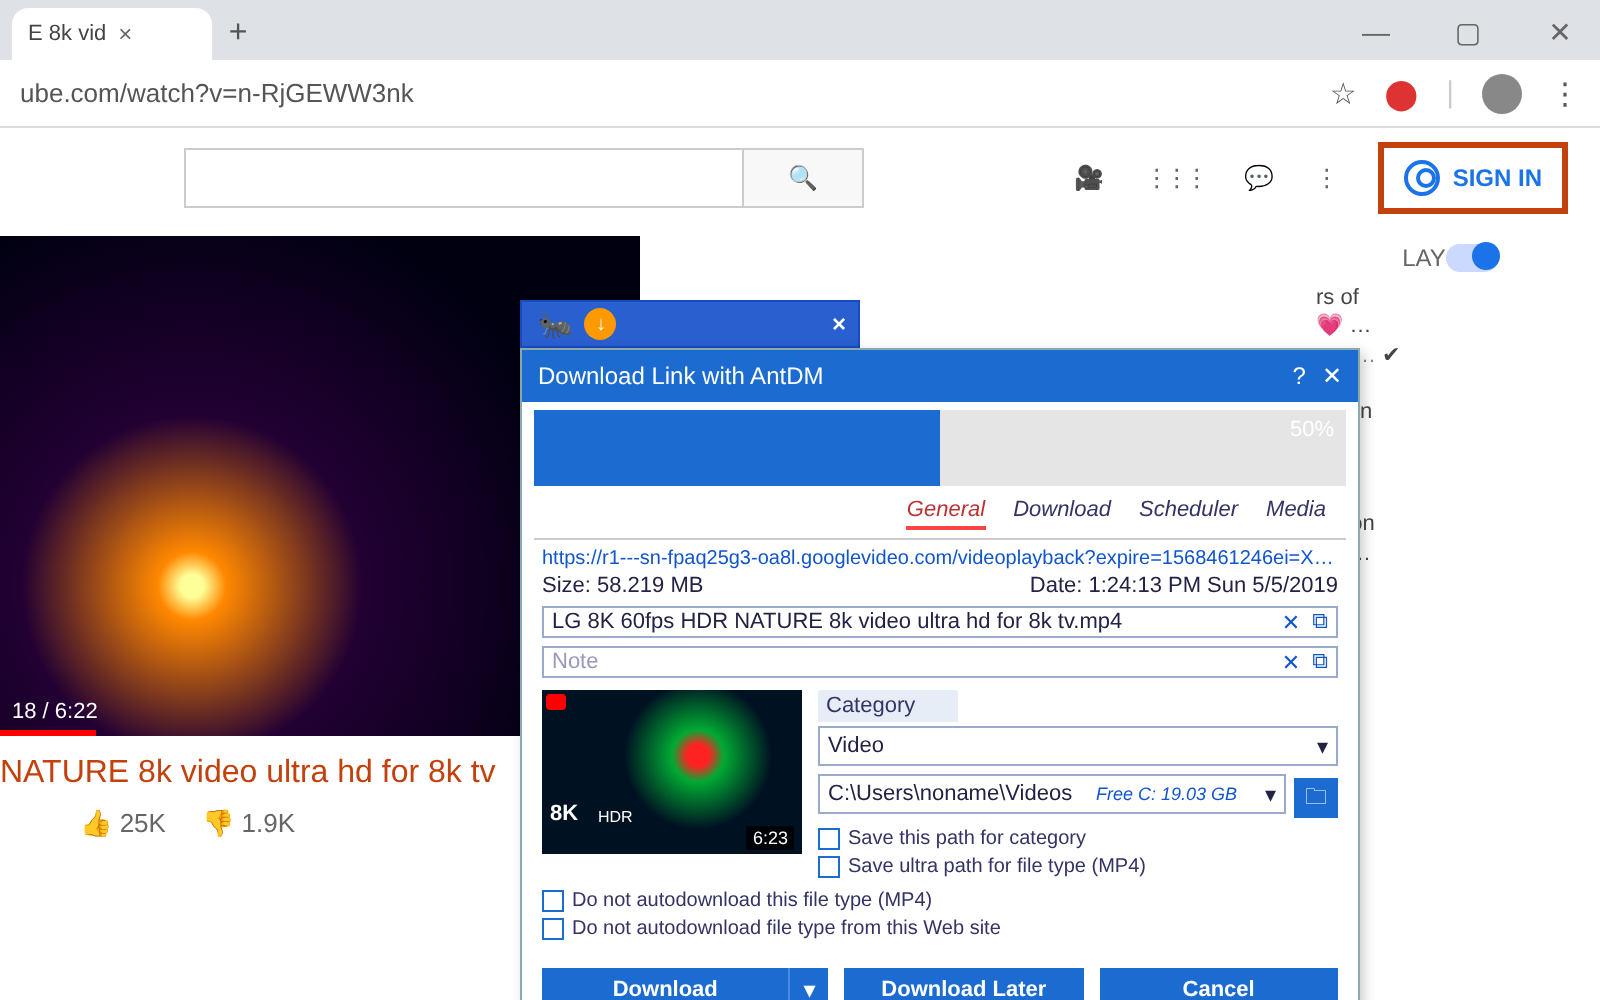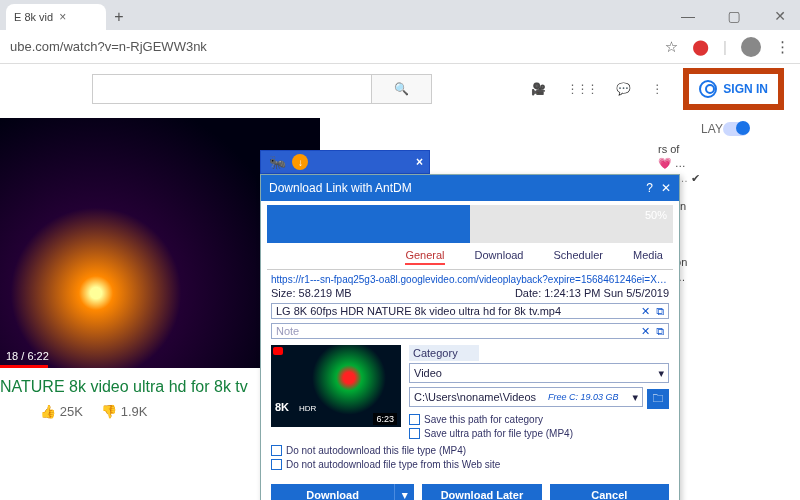--- a/index.html
+++ b/index.html
@@ -20,52 +20,52 @@
   .urlfield { flex: 1; color: #555; font-size: 13px; }
   .urlicons { display: flex; align-items: center; gap: 14px; color: #555; font-size: 15px; }
 
   
   .page { position: relative; height: 408px; background: #fff; }
   .ytheader { height: 50px; display: flex; align-items: center; padding: 0 16px; gap: 16px; }
   .ytsearch { width: 340px; height: 30px; border: 1px solid #ccc; display: flex; }
   .ytsearch input { flex: 1; border: none; outline: none; padding: 0 8px; }
   .ytsearch .btn { width: 60px; background: #f8f8f8; border-left: 1px solid #ccc; display: flex; align-items: center; justify-content: center; color: #666; }
   .ytheadicons { margin-left: auto; display: flex; align-items: center; gap: 20px; color: #666; }
-  .signin { border: 6px solid #c2410c; color: #1a73e8; padding: 6px 10px; font-weight: bold; font-size: 12px; display: flex; align-items: center; gap: 6px; }
+  .signin { border: 3px solid #c2410c; color: #1a73e8; padding: 6px 10px; font-weight: bold; font-size: 12px; display: flex; align-items: center; gap: 6px; }
   .circle { width: 18px; height: 18px; border: 2px solid #1a73e8; border-radius: 50%; display: inline-block; position: relative; }
   .circle::after { content: ''; width: 6px; height: 6px; border: 2px solid #1a73e8; border-radius: 50%; position: absolute; top: 2px; left: 4px; }
 
   .player { margin-left: 0; width: 320px; height: 250px; background: #111; margin-top: 4px; position: relative; display: flex; align-items: center; justify-content: center; }
   .player img, .playerimg { width: 100%; height: 100%; background: radial-gradient(circle at 30% 70%, #ff9 2%, #f80 6%, #203 30%, #001 70%); }
   .playerimg { position: absolute; inset: 0; }
   .playtime { position: absolute; left: 6px; bottom: 6px; color: #fff; font-size: 11px; }
   .redline { position: absolute; left: 0; bottom: 0; height: 3px; width: 15%; background: #f00; }
 
-  .vtitle { margin-top: 10px; font-size: 16px; color: #15803d; padding-left: 0; width: 400px; }
+  .vtitle { margin-top: 10px; font-size: 16px; color: #c2410c; padding-left: 0; width: 400px; }
   .vstats { display: flex; gap: 18px; margin-top: 8px; color: #666; font-size: 13px; align-items: center; padding-left: 40px; }
 
   .sidebar { position: absolute; right: 0; top: 50px; width: 150px; padding: 8px; }
   .autoplay { display: flex; align-items: center; justify-content: center; font-size: 12px; color: #666; margin-bottom: 6px; }
   .switch { width: 26px; height: 14px; background: #cbd8ff; border-radius: 10px; position: relative; }
   .switch::after { content: ''; width: 14px; height: 14px; background: #1a73e8; border-radius: 50%; position: absolute; right: -1px; top: -1px; }
   .sideitem { font-size: 11px; color: #444; margin-bottom: 14px; line-height: 1.3; }
 
   
   .dlbar { position: absolute; left: 260px; top: 86px; width: 170px; height: 24px; background: #2a5fd0; color: #fff; display: flex; align-items: center; font-size: 12px; font-weight: bold; padding-left: 8px; gap: 6px; border: 1px solid #1a4abf; }
   .dlbar .orange { width: 16px; height: 16px; background: #f90; border-radius: 50%; display: flex; align-items: center; justify-content: center; color: #fff; font-size: 10px; }
   .dlbar .x { margin-left: auto; padding: 0 6px; }
 
   
   .dlg { position: absolute; left: 260px; top: 110px; width: 420px; background: #fff; border: 1px solid #8aa; box-shadow: 2px 2px 6px rgba(0,0,0,.2); }
   .dlgtitle { background: #1b6bd1; color: #fff; height: 26px; display: flex; align-items: center; padding: 0 8px; font-size: 12px; }
   .dlgtitle .right { margin-left: auto; display: flex; gap: 8px; }
   .progresszone { height: 38px; background: linear-gradient(90deg, #1b6bd1 50%, #e5e5e5 50%); position: relative; margin: 4px 6px 2px 6px; }
   .progresszone .pct { position: absolute; right: 6px; top: 4px; color: #fff; font-size: 11px; }
 
-  .dlgtabs { display: flex; gap: 30px; justify-content: flex-end; padding: 4px 10px; font-size: 11px; color: #336; border-bottom: 1px solid #ccc; margin: 0 6px; }
+  .dlgtabs { display: flex; gap: 14px; justify-content: flex-end; padding: 4px 10px; font-size: 11px; color: #336; border-bottom: 1px solid #ccc; margin: 0 6px; font-style: italic; }
   .dlgtabs .tabitem.active { color: #b33; border-bottom: 2px solid #f44; padding-bottom: 2px; }
 
   .dlgbody { padding: 4px 10px 8px 10px; font-size: 11px; color: #224; }
   .link { color: #15c; font-size: 10px; white-space: nowrap; overflow: hidden; text-overflow: ellipsis; }
   .row { display: flex; justify-content: space-between; margin-top: 2px; }
   .fnfield { width: 100%; border: 1px solid #9ac; height: 16px; margin-top: 4px; padding: 0 4px; display: flex; align-items: center; position: relative; }
   .fnfield .fx { position: absolute; right: 4px; color: #15c; display: flex; gap: 6px; }
 
   .midrow { display: flex; gap: 8px; margin-top: 6px; }
   .thumb { width: 130px; height: 82px; background: #000; position: relative; }

